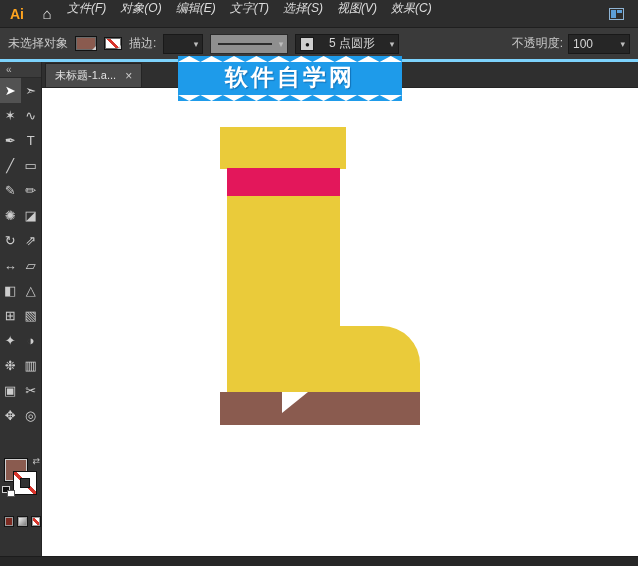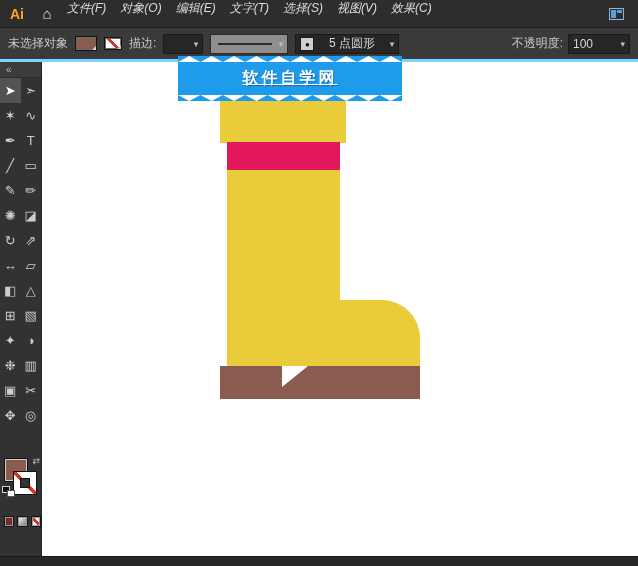--- a/index.html
+++ b/index.html
@@ -71,21 +71,21 @@
   .boot-foot   { left:185px; top:238px; width:193px; height:66px; border-top-right-radius:38px; }
   .boot-sole   { left:178px; top:304px; width:200px; height:33px; }
   .sole-notch  { left:240px; top:304px; width:26px; height:21px; clip-path:polygon(0 0,100% 0,0 100%); }
 
   
   .status-bar { height:10px; background:#272727; border-top:1px solid #1c1c1c; }
 
   
   .watermark { position:absolute; left:178px; top:56px; width:224px; z-index:50; text-align:center; }
   .wm-body { padding:2px 4px 4px; }
-  .wm-title { color:#ffffff; font-size:16px; font-weight:bold; letter-spacing:3px; line-height:27px; text-shadow:1px 1px 1px rgba(0,60,120,.45);text-decoration:underline; }
+  .wm-title { color:#ffffff; font-size:23px; font-weight:bold; letter-spacing:3px; line-height:27px; text-shadow:1px 1px 1px rgba(0,60,120,.45); }
   .wm-url { color:#ffffff; font-size:12px; font-weight:bold; letter-spacing:1.5px; line-height:14px; }
   .zz { height:6px; background:#ffffff; }
   .zz-top { clip-path:polygon(0 100%,5% 0,10% 100%,15% 0,20% 100%,25% 0,30% 100%,35% 0,40% 100%,45% 0,50% 100%,55% 0,60% 100%,65% 0,70% 100%,75% 0,80% 100%,85% 0,90% 100%,95% 0,100% 100%); }
   .zz-bottom { clip-path:polygon(0 0,5% 100%,10% 0,15% 100%,20% 0,25% 100%,30% 0,35% 100%,40% 0,45% 100%,50% 0,55% 100%,60% 0,65% 100%,70% 0,75% 100%,80% 0,85% 100%,90% 0,95% 100%,100% 0); }
 </style>
 </head>
 <body>
 
 <div class="menu-bar">
   <div class="ai-logo">Ai</div>
@@ -180,20 +180,26 @@
     </div>
 
     <div class="mode-row">
       <div class="mode-btn" style="background: rgb(124, 42, 33);"></div>
       <div class="mode-btn mode-gradient"></div>
       <div class="mode-btn mode-none"></div>
     </div>
   </div>
 
   <div class="doc">
+    <div class="tab-bar">
+      <div class="doc-tab">
+        <span>未标题-1.a...</span>
+        <span class="tab-close">×</span>
+      </div>
+    </div>
 
     <div class="canvas">
       <div class="shape boot-cuff" style="background: rgb(234, 203, 58);"></div>
       <div class="shape boot-stripe" style="background: rgb(227, 23, 91);"></div>
       <div class="shape boot-shaft" style="background: rgb(234, 203, 58);"></div>
       <div class="shape boot-foot" style="background: rgb(234, 203, 58);"></div>
       <div class="shape boot-sole" style="background: rgb(138, 91, 79);"></div>
       <div class="shape sole-notch" style="background: rgb(255, 255, 255);"></div>
     </div>
   </div>

